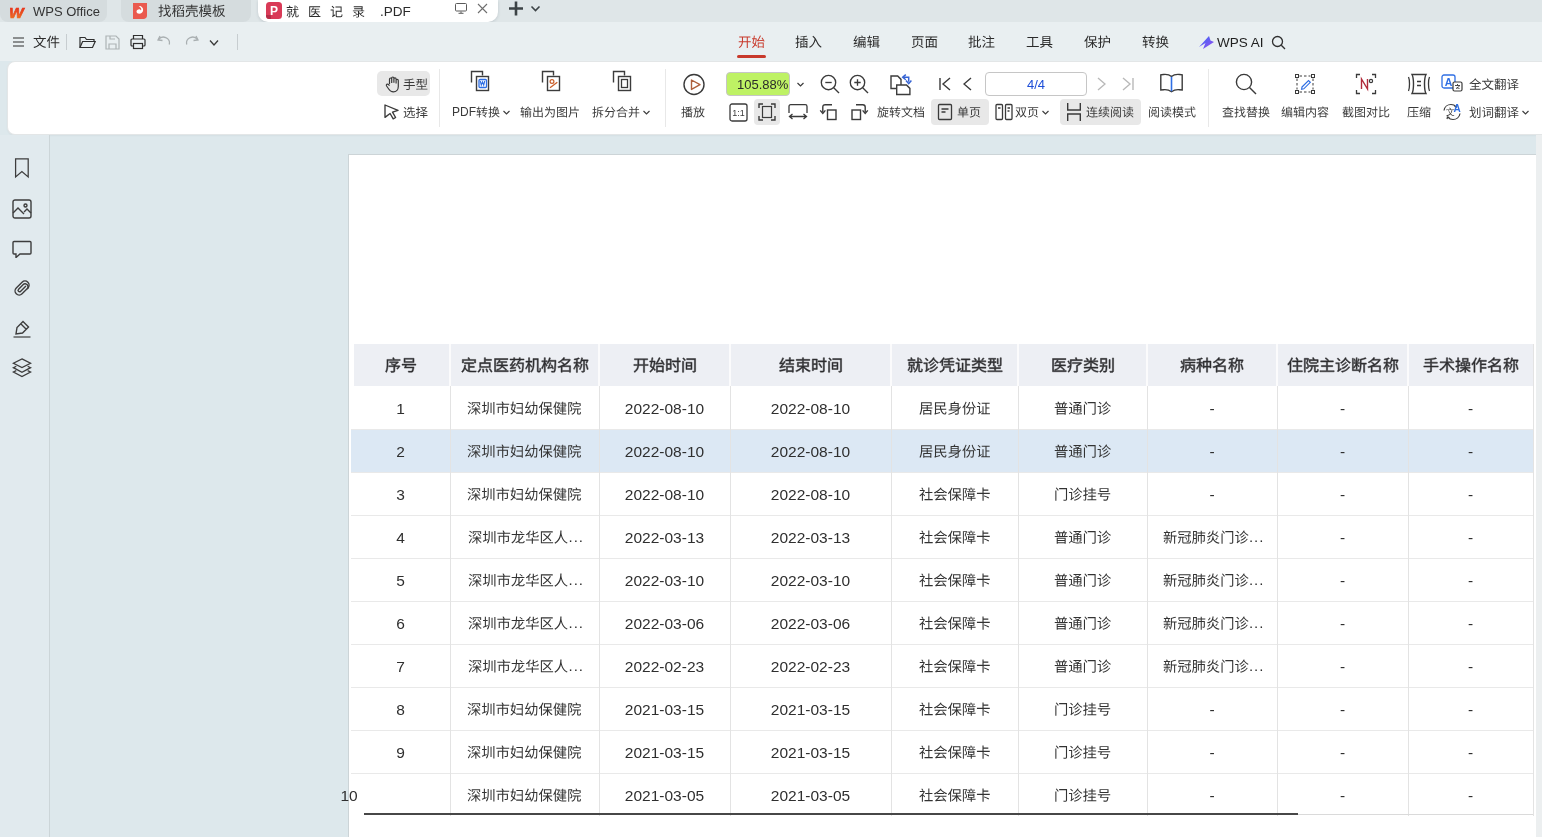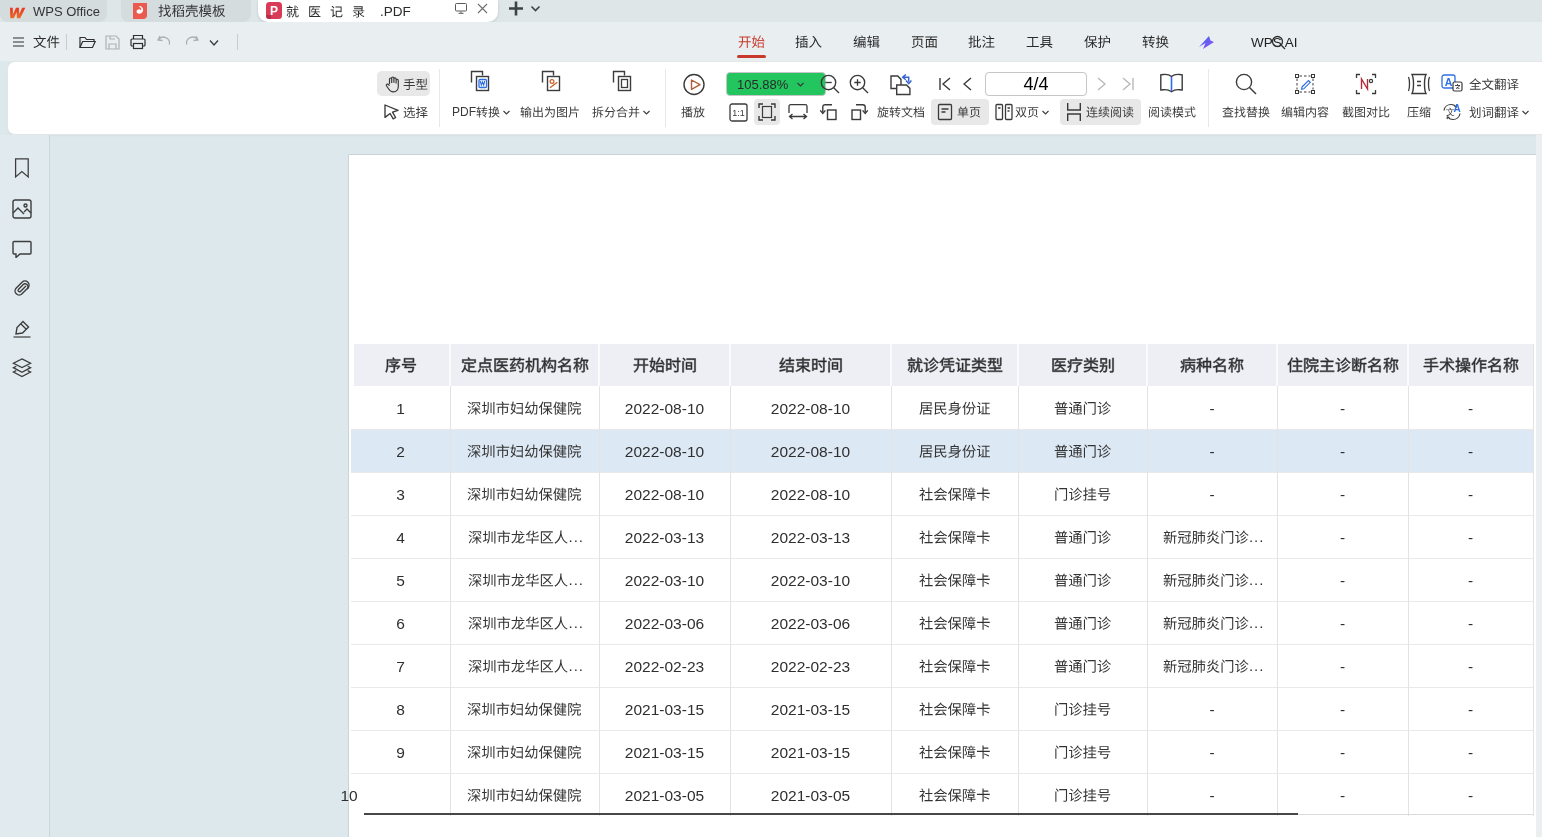--- a/index.html
+++ b/index.html
@@ -151,21 +151,21 @@
 <div style="position:absolute;left:737px;top:55px;width:29px;height:3px;background:#c8392b;border-radius:2px"></div>
 <svg width="15" height="13" viewBox="0 0 15 13" style="position:absolute;left:1199px;top:36px">
     <defs>
       <linearGradient id="ai" x1="0" y1="0" x2="1" y2="1">
         <stop offset="0" stop-color="#3569f5"></stop>
         <stop offset="1" stop-color="#9a4df0"></stop>
       </linearGradient>
     </defs>
     <path d="M0 11L10 0l1.5 4.5L15 6 4 13l2.5-6z" fill="url(#ai)"></path>
   </svg>
-<span style="position:absolute;left:1251px;top:35px;font-size:13.5px;color:#1f1f1f">WPS AI</span>
+<span style="position:absolute;left:1217px;top:35px;font-size:13.5px;color:#1f1f1f">WPS AI</span>
 <svg width="15" height="15" viewBox="0 0 15 15" style="position:absolute;left:1271px;top:35px" fill="none" stroke="#2f2f2f" stroke-width="1.3">
     <circle cx="6.5" cy="6.5" r="5"></circle>
     <path d="M10.3 10.3L14 14"></path>
   </svg>
 <div style="position:absolute;left:7px;top:61px;width:1535px;height:74px;background:#fff;border:1px solid #e3e6e7;border-right:none;border-radius:8px 0 0 8px;box-shadow:0 1px 2px rgba(0,0,0,0.04)"></div>
 <div style="position:absolute;left:377px;top:71px;width:53px;height:25px;background:#e8e8e8;border-radius:5px"></div>
 <svg width="16" height="17" viewBox="0 0 16 17" style="position:absolute;left:385px;top:76px" fill="none" stroke="#3a3a3a" stroke-width="1.2">
     <path d="M4.5 8V3.2c0-.7.5-1.2 1.1-1.2.6 0 1.1.5 1.1 1.2V7M6.7 6.8V2.2c0-.7.5-1.2 1.1-1.2.6 0 1.1.5 1.1 1.2v4.6M8.9 6.8V3c0-.7.5-1.2 1.1-1.2.6 0 1.1.5 1.1 1.2v4.4M11.1 7.2V4.4c0-.7.5-1.1 1.1-1.1.6 0 1.1.5 1.1 1.1v6.1c0 3-2 5.3-4.9 5.3-2.4 0-3.6-1-4.7-2.8L1.6 10c-.4-.6-.3-1.3.2-1.7.5-.4 1.2-.3 1.7.2l1 1.2"></path>
   </svg>
 <div style="position:absolute;left:402.5px;top:76.8px;width:29.0px;height:14px;display:flex;align-items:center;white-space:nowrap">
@@ -235,21 +235,21 @@
 <svg width="28" height="28" viewBox="0 0 28 28" style="position:absolute;left:680px;top:70px" fill="none">
     <circle cx="14" cy="14.5" r="10" stroke="#3a3a3a" stroke-width="1.4"></circle>
     <path d="M11.5 10l8.5 4.7-8.5 4.7z" stroke="#ae5f3c" stroke-width="1.4" stroke-linejoin="round"></path>
   </svg>
 <div style="position:absolute;left:681.0px;top:105.0px;width:28.0px;height:14px;display:flex;align-items:center;white-space:nowrap">
     <svg class="cj" style="width:24.0px;height:12.0px;" viewBox="0 -880 2000 1000" fill="#3a3a3a">
       <use href="#g40" x="0"></use>
       <use href="#g41" x="1000"></use>
     </svg>
   </div>
-<div style="position:absolute;left:726px;top:72px;width:100px;height:24px;border:1px solid #c6c6c6;border-radius:4px;background:#22c55e;display:flex;align-items:center">
+<div style="position:absolute;left:726px;top:72px;width:64px;height:24px;border:1px solid #c6c6c6;border-radius:4px;background:#bef264;display:flex;align-items:center">
     <span style="font-size:13px;color:#2b2b2b;margin-left:10px">105.88%</span>
     <span style="margin-left:6px;display:flex">
       <svg width="11" height="11" viewBox="0 0 11 11" style="margin-left:1px;flex:none">
         <path d="M2.5 4l3 3 3-3" fill="none" stroke="#3a3a3a" stroke-width="1.2"></path>
       </svg>
     </span>
   </div>
 <svg width="20" height="20" viewBox="0 0 20 20" style="position:absolute;left:820px;top:74px" fill="none" stroke="#3a3a3a" stroke-width="1.35">
     <circle cx="8.5" cy="8.5" r="7.2"></circle>
     <path d="M13.7 13.7L19 19"></path>
@@ -298,21 +298,21 @@
       <use href="#g43" x="3000"></use>
     </svg>
   </div>
 <svg width="14" height="14" viewBox="0 0 14 14" style="position:absolute;left:938px;top:77px" fill="none" stroke="#3a3a3a" stroke-width="1.4">
     <path d="M2 1v12M12 1L5 7l7 6"></path>
   </svg>
 <svg width="9" height="14" viewBox="0 0 9 14" style="position:absolute;left:963px;top:77px" fill="none" stroke="#3a3a3a" stroke-width="1.4">
     <path d="M8 1L1 7l7 6"></path>
   </svg>
 <div style="position:absolute;left:985px;top:72px;width:102px;height:24px;border:1px solid #c6c6c6;border-radius:4px;background:#fff;display:flex;align-items:center;justify-content:center">
-    <span style="font-size:18px;color:#000000">4/4</span>
+    <span style="font-size:13px;color:#1d4ed8">4/4</span>
   </div>
 <svg width="9" height="14" viewBox="0 0 9 14" style="position:absolute;left:1097px;top:77px" fill="none" stroke="#b9b9b9" stroke-width="1.4">
     <path d="M1 1l7 6-7 6"></path>
   </svg>
 <svg width="14" height="14" viewBox="0 0 14 14" style="position:absolute;left:1121px;top:77px" fill="none" stroke="#b9b9b9" stroke-width="1.4">
     <path d="M12 1v12M2 1l7 6-7 6"></path>
   </svg>
 <svg width="25" height="21" viewBox="0 0 25 21" style="position:absolute;left:1159px;top:73px" fill="none">
     <path d="M12.5 3.5C10.5 1.8 7.5 1.2 4.5 1.5l-2.7.3V17l3-.3c2.8-.2 5.5.4 7.7 2 2.2-1.6 4.9-2.2 7.7-2l3 .3V1.8l-2.7-.3c-3-.3-6 .3-8 2z" stroke="#3a3a3a" stroke-width="1.4"></path>
     <path d="M12.5 3.8v14.5" stroke="#2f6fe4" stroke-width="1.6"></path>

